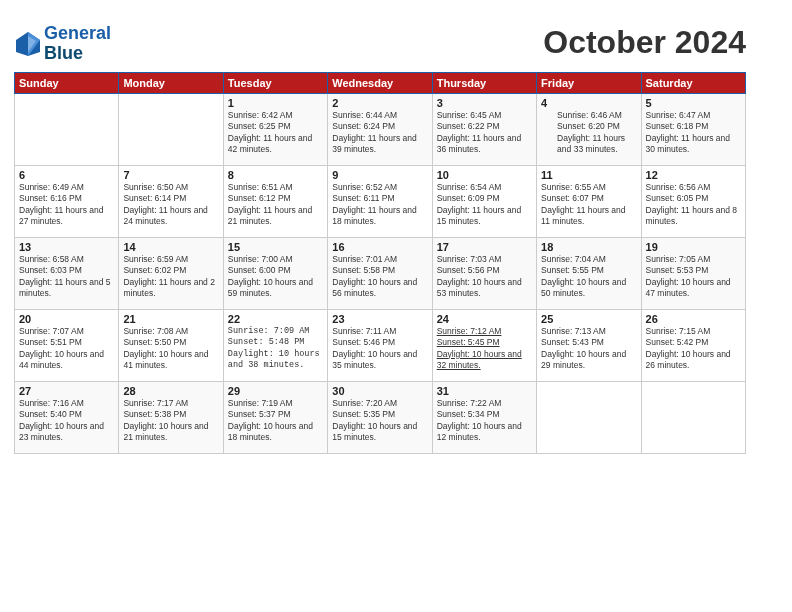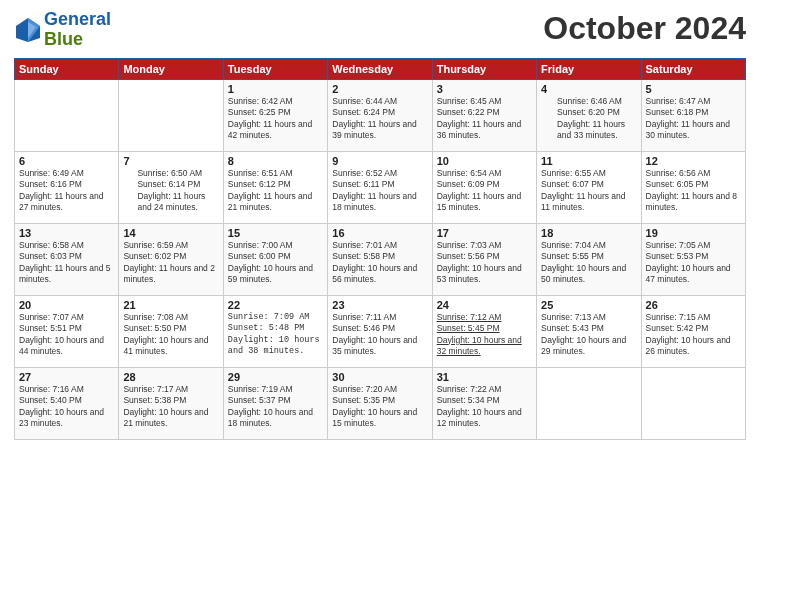--- a/index.html
+++ b/index.html
@@ -6,21 +6,21 @@
     body {
       font-family: Arial, sans-serif;
       background: #fff;
       width: 792px;
       height: 612px;
       overflow: hidden;
     }
     .page {
       width: 760px;
       height: 612px;
-      padding: 10px 14px;
+      padding: 24px 14px;
     }
     .header {
       display: flex;
       justify-content: space-between;
       align-items: flex-start;
       margin-bottom: 8px;
     }
     .logo {
       display: flex;
       align-items: center;
@@ -99,21 +99,21 @@
 <div class="page">
   <div class="header">
     <div class="logo">
       <svg class="logo-icon" viewBox="0 0 28 28">
         <polygon points="14,2 26,10 26,22 14,26 2,22 2,10" fill="#1a5fa8"></polygon>
         <polygon points="14,2 26,10 14,26" fill="#4a90d9"></polygon>
         <polygon points="14,6 22,11 14,22" fill="#fff" opacity="0.3"></polygon>
       </svg>
       <div class="logo-text">
         <div><span>General</span></div>
-        <div><span style="color:#4d7c0f">Blue</span></div>
+        <div><span style="color:#0c4a6e">Blue</span></div>
       </div>
     </div>
     <div class="title-block">
       <div class="month-title">October 2024</div>
     </div>
   </div>
 
   <table>
     <thead>
       <tr>
@@ -163,21 +163,21 @@
         </tr>
         <tr>
           <td>
             <span class="day-num">6</span>
             <div class="cell-text" style="white-space: pre-line;">Sunrise: 6:49 AM
 Sunset: 6:16 PM
 Daylight: 11 hours and 27 minutes.</div>
           </td>
           <td>
             <span class="day-num">7</span>
-            <div class="cell-text" style="white-space: pre-line; margin-left: 14px;">Sunrise: 6:50 AM
+            <div class="cell-text" style="white-space: pre-line;">Sunrise: 6:50 AM
 Sunset: 6:14 PM
 Daylight: 11 hours and 24 minutes.</div>
           </td>
           <td>
             <span class="day-num">8</span>
             <div class="cell-text" style="white-space: pre-line;">Sunrise: 6:51 AM
 Sunset: 6:12 PM
 Daylight: 11 hours and 21 minutes.</div>
           </td>
           <td>

